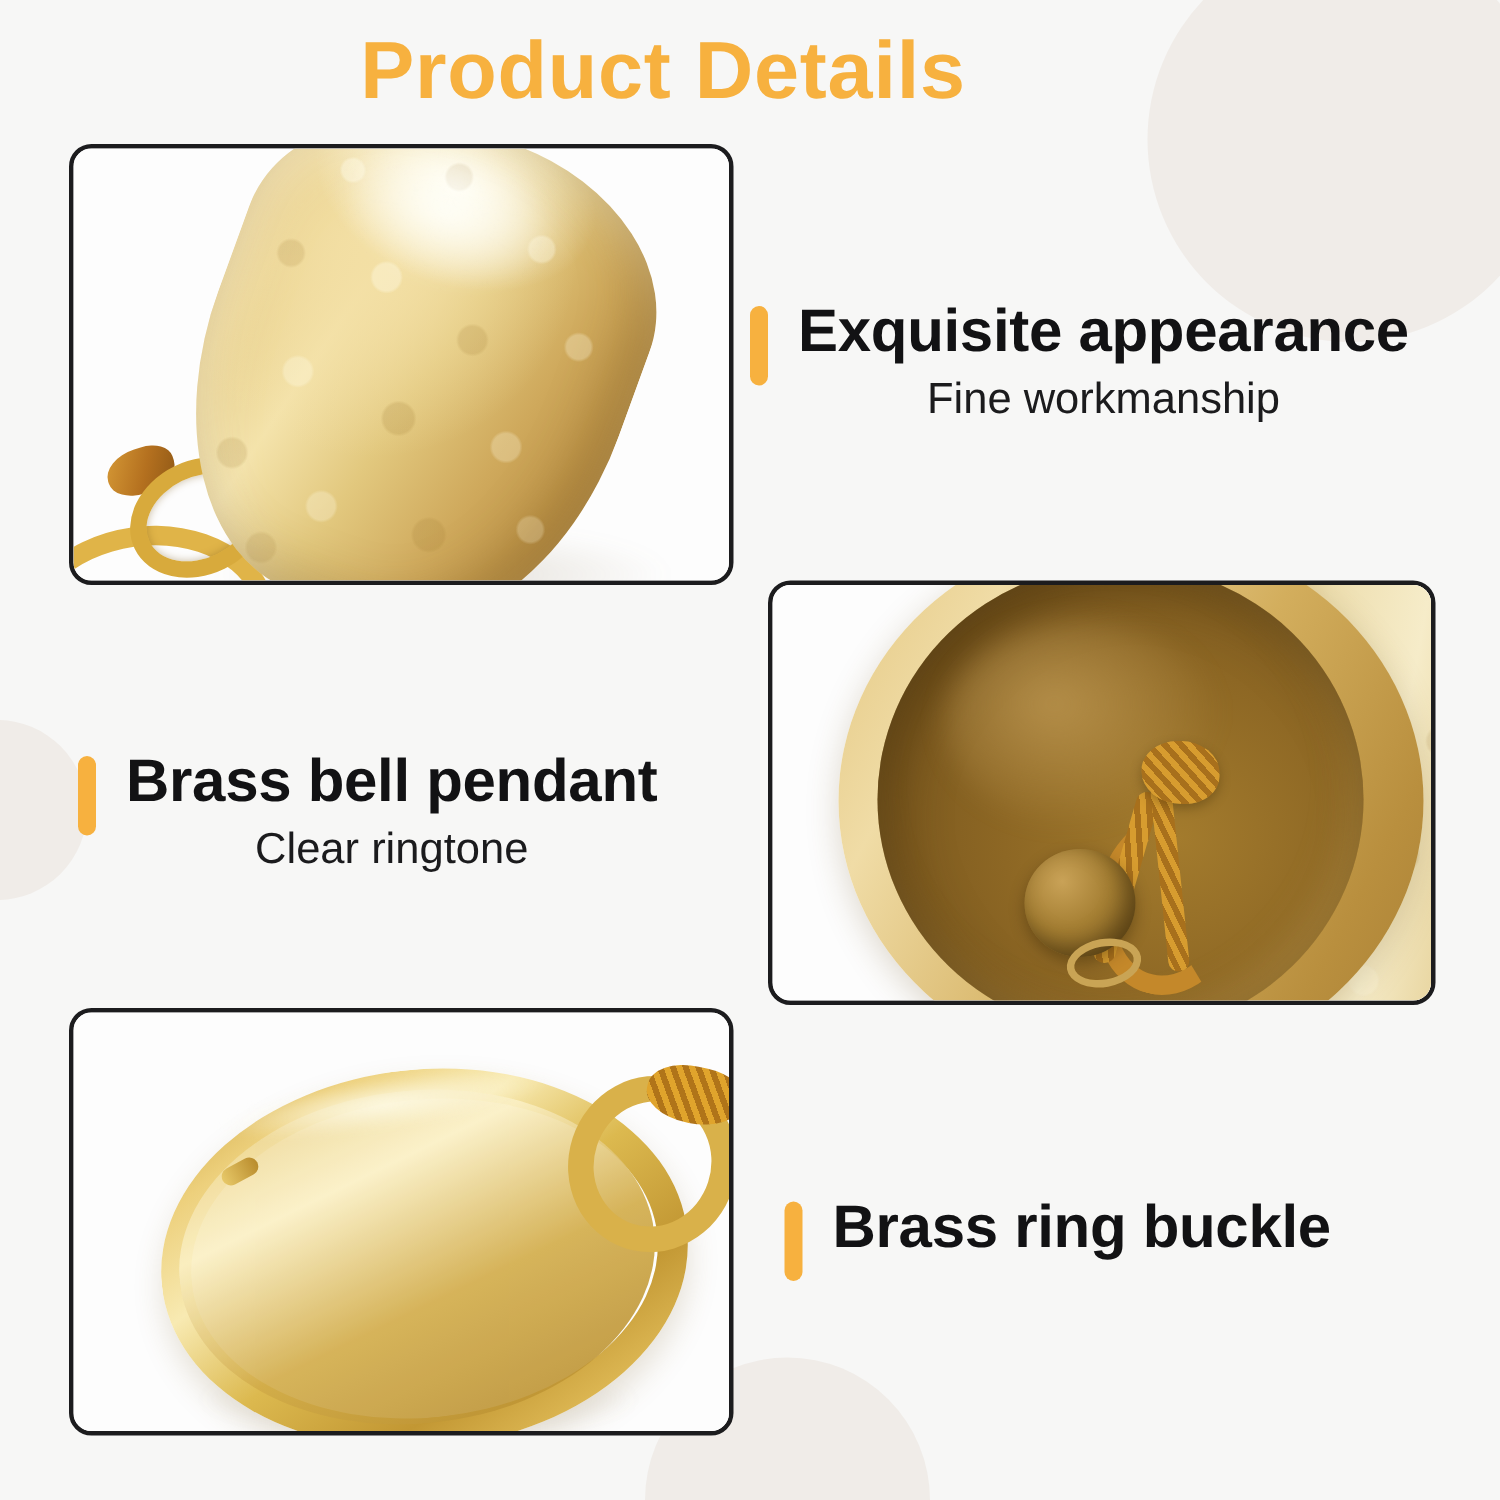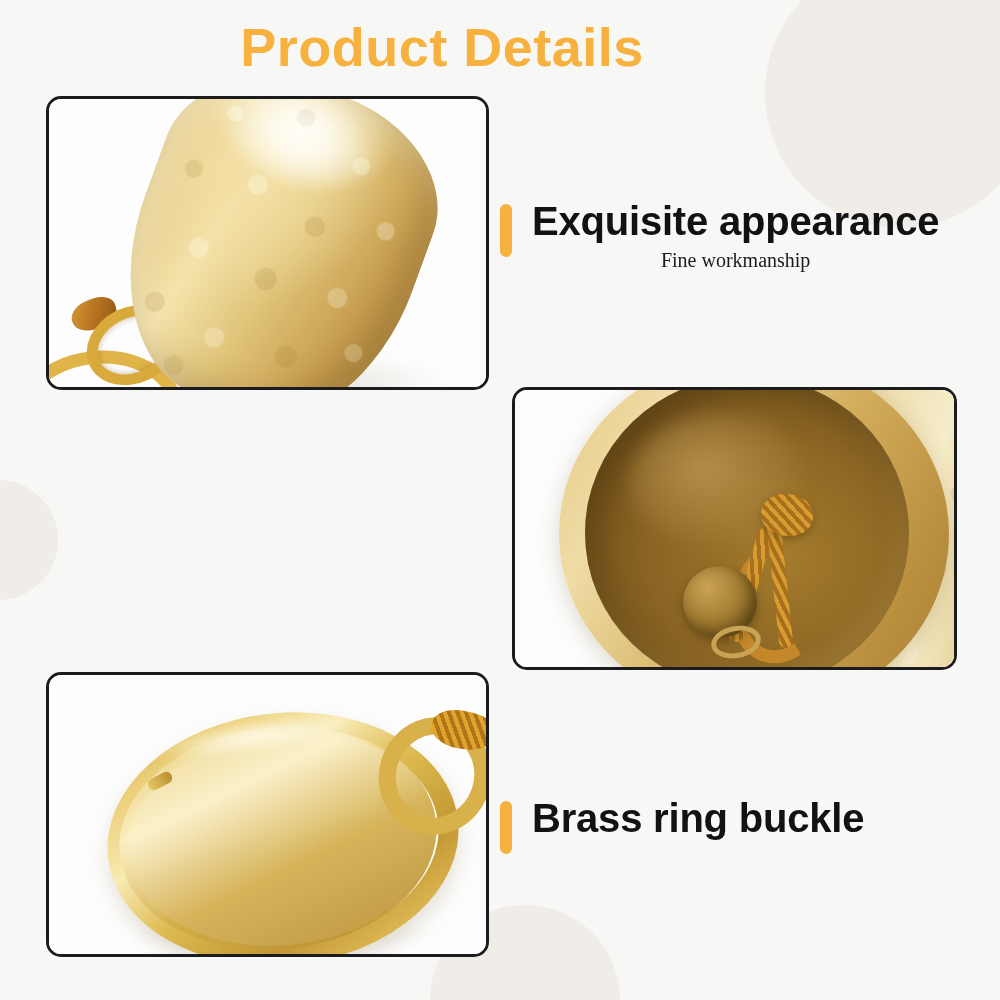--- a/index.html
+++ b/index.html
@@ -367,33 +367,32 @@
   }
   .feature-title {
     font-size: 40px;
     font-weight: 700;
     color: #121214;
     line-height: 1.06;
     white-space: nowrap;
     letter-spacing: -0.2px;
   }
   .feature-sub {
-    font-size: 20px;
+    font-size: 29px;
     font-weight: 400;
     color: #1b1b1d;
     line-height: 1.18;
     white-space: nowrap;
     margin-top: 7px;
-    font-family: Liberation Serif, serif;
   }
   .f1 { left: 500px; top: 188px; }
   .f1 .feature-sub { text-align: center; }
   .f2 { left: 52px;  top: 488px; }
   .f2 .feature-sub { text-align: center; }
-  .f3 { left: 500px; top: 785px; justify-content: center; }
+  .f3 { left: 523px; top: 785px; justify-content: center; }
   .f3 .feature-sub { text-align: center; }
 </style>
 </head>
 <body>
 
 <div id="page">
 
   <div class="deco-circle deco-tr"></div>
   <div class="deco-circle deco-ml"></div>
   <div class="deco-circle deco-bc"></div>
@@ -446,20 +445,27 @@
   </div>
 
   <div class="feature f1">
     <div class="accent-bar"></div>
     <div class="feature-text">
       <div class="feature-title">Exquisite appearance</div>
       <div class="feature-sub">Fine workmanship</div>
     </div>
   </div>
 
+  <div class="feature f2">
+    <div class="accent-bar"></div>
+    <div class="feature-text">
+      <div class="feature-title">Brass bell pendant</div>
+      <div class="feature-sub">Clear ringtone</div>
+    </div>
+  </div>
 
   <div class="feature f3">
     <div class="accent-bar"></div>
     <div class="feature-text">
       <div class="feature-title">Brass ring buckle</div>
     </div>
   </div>
 
 </div>
 

